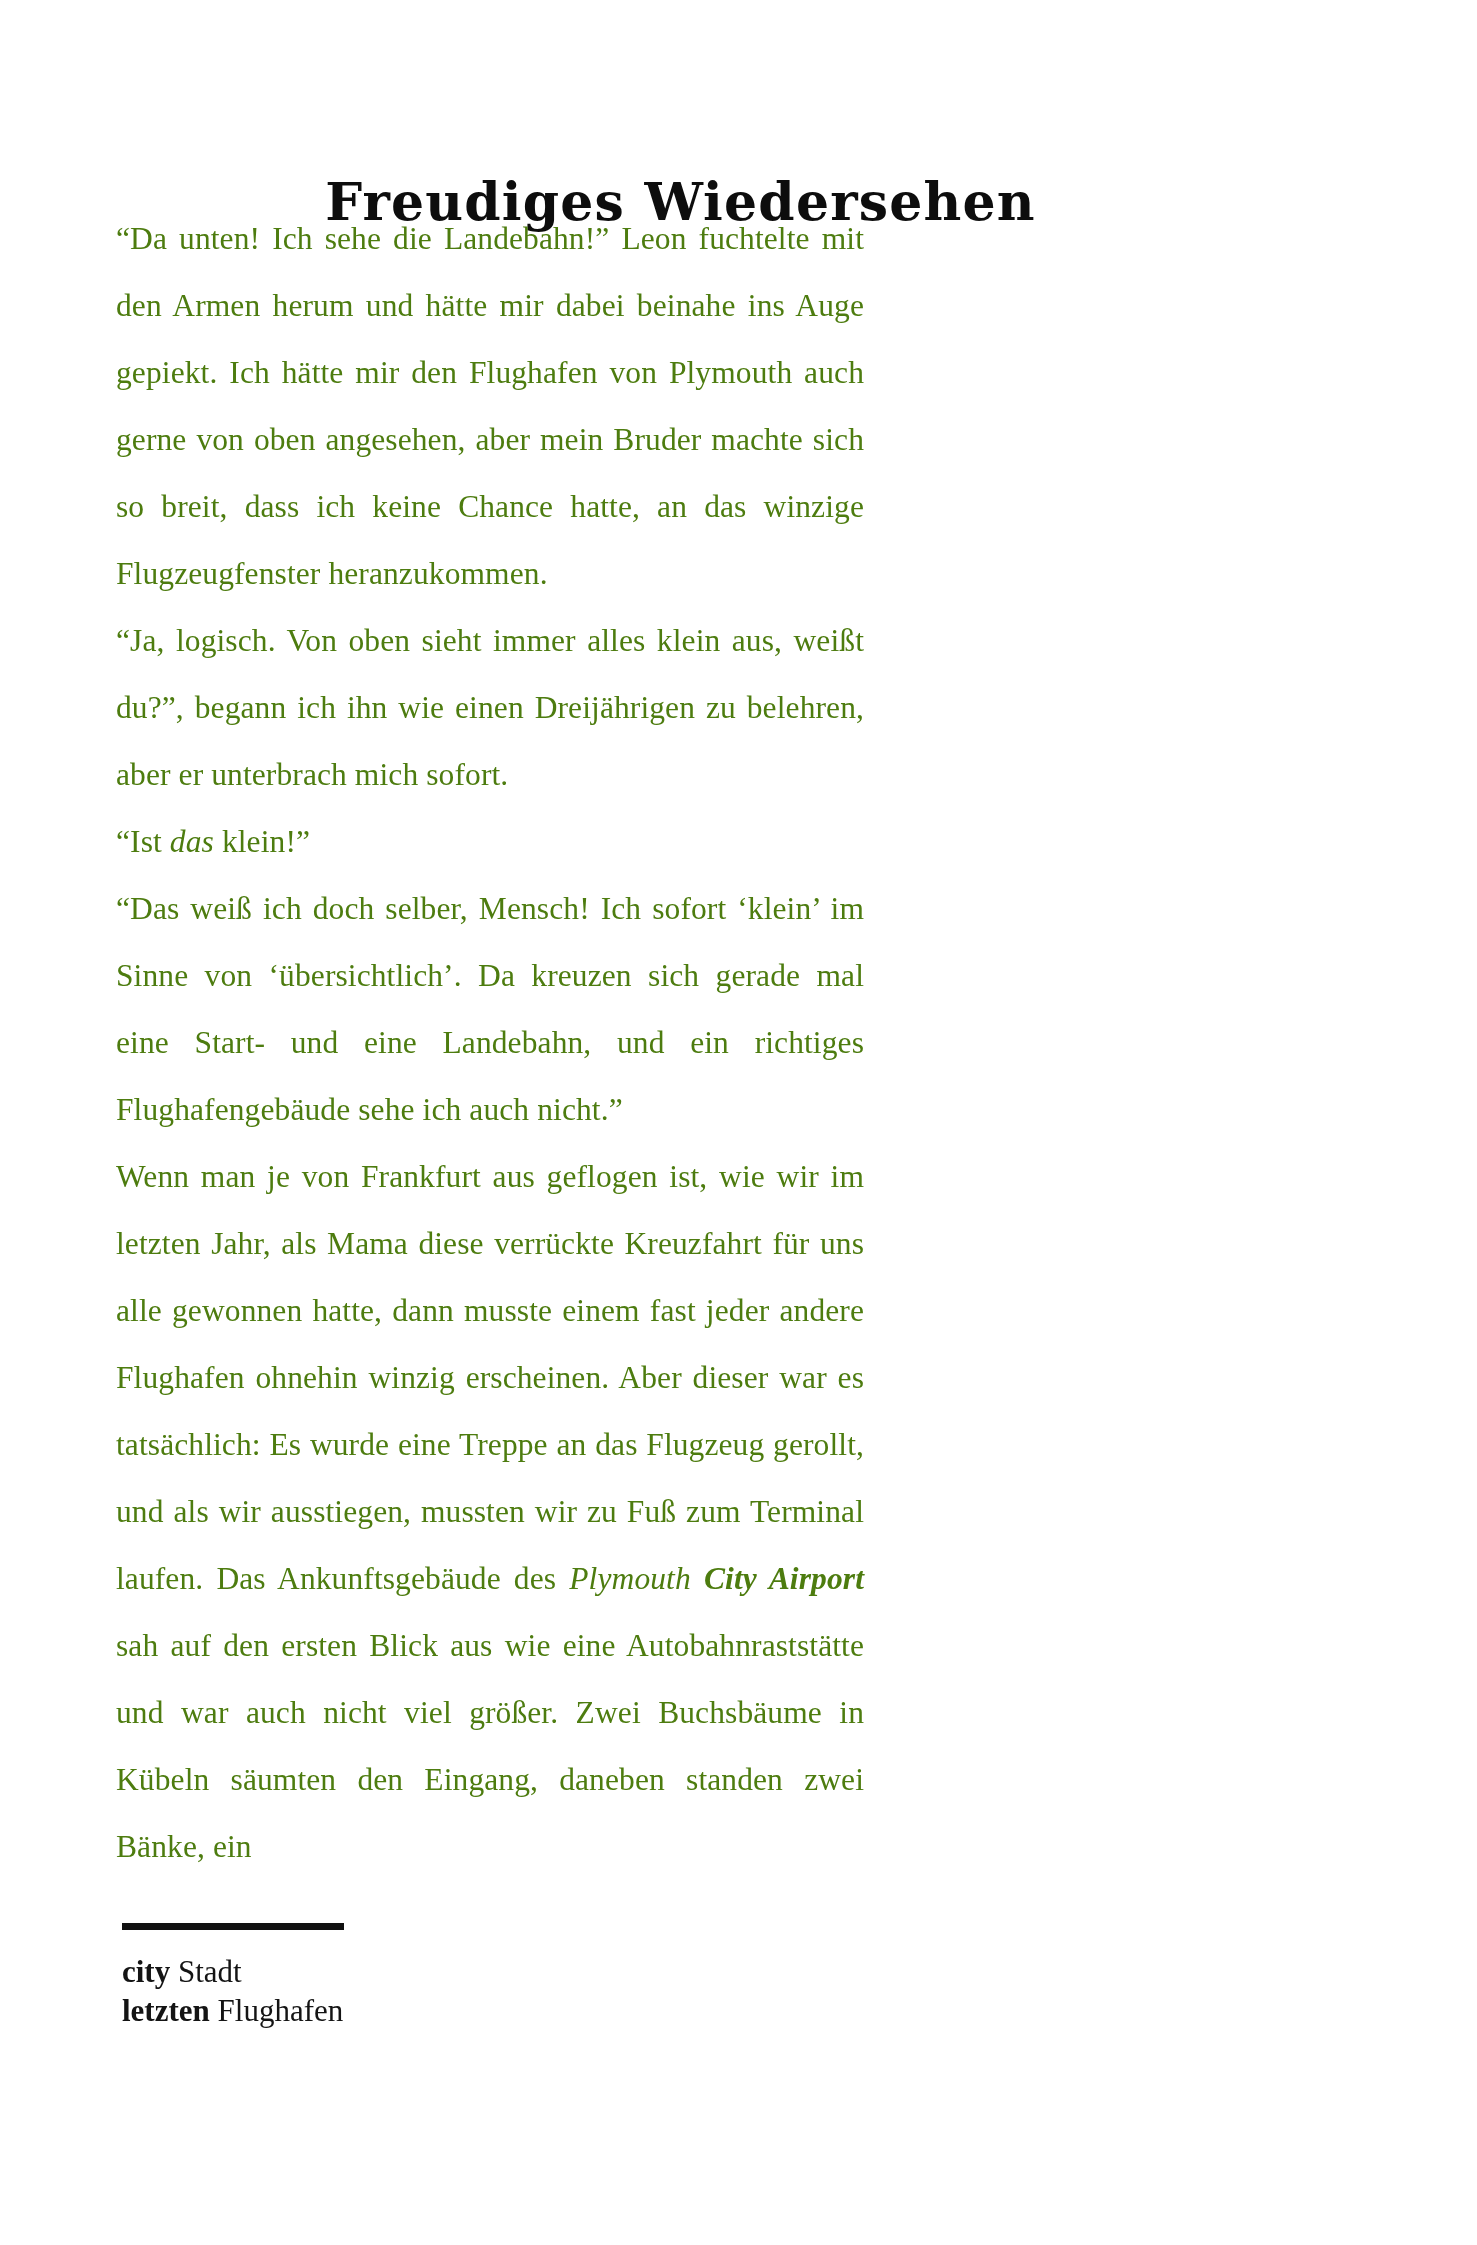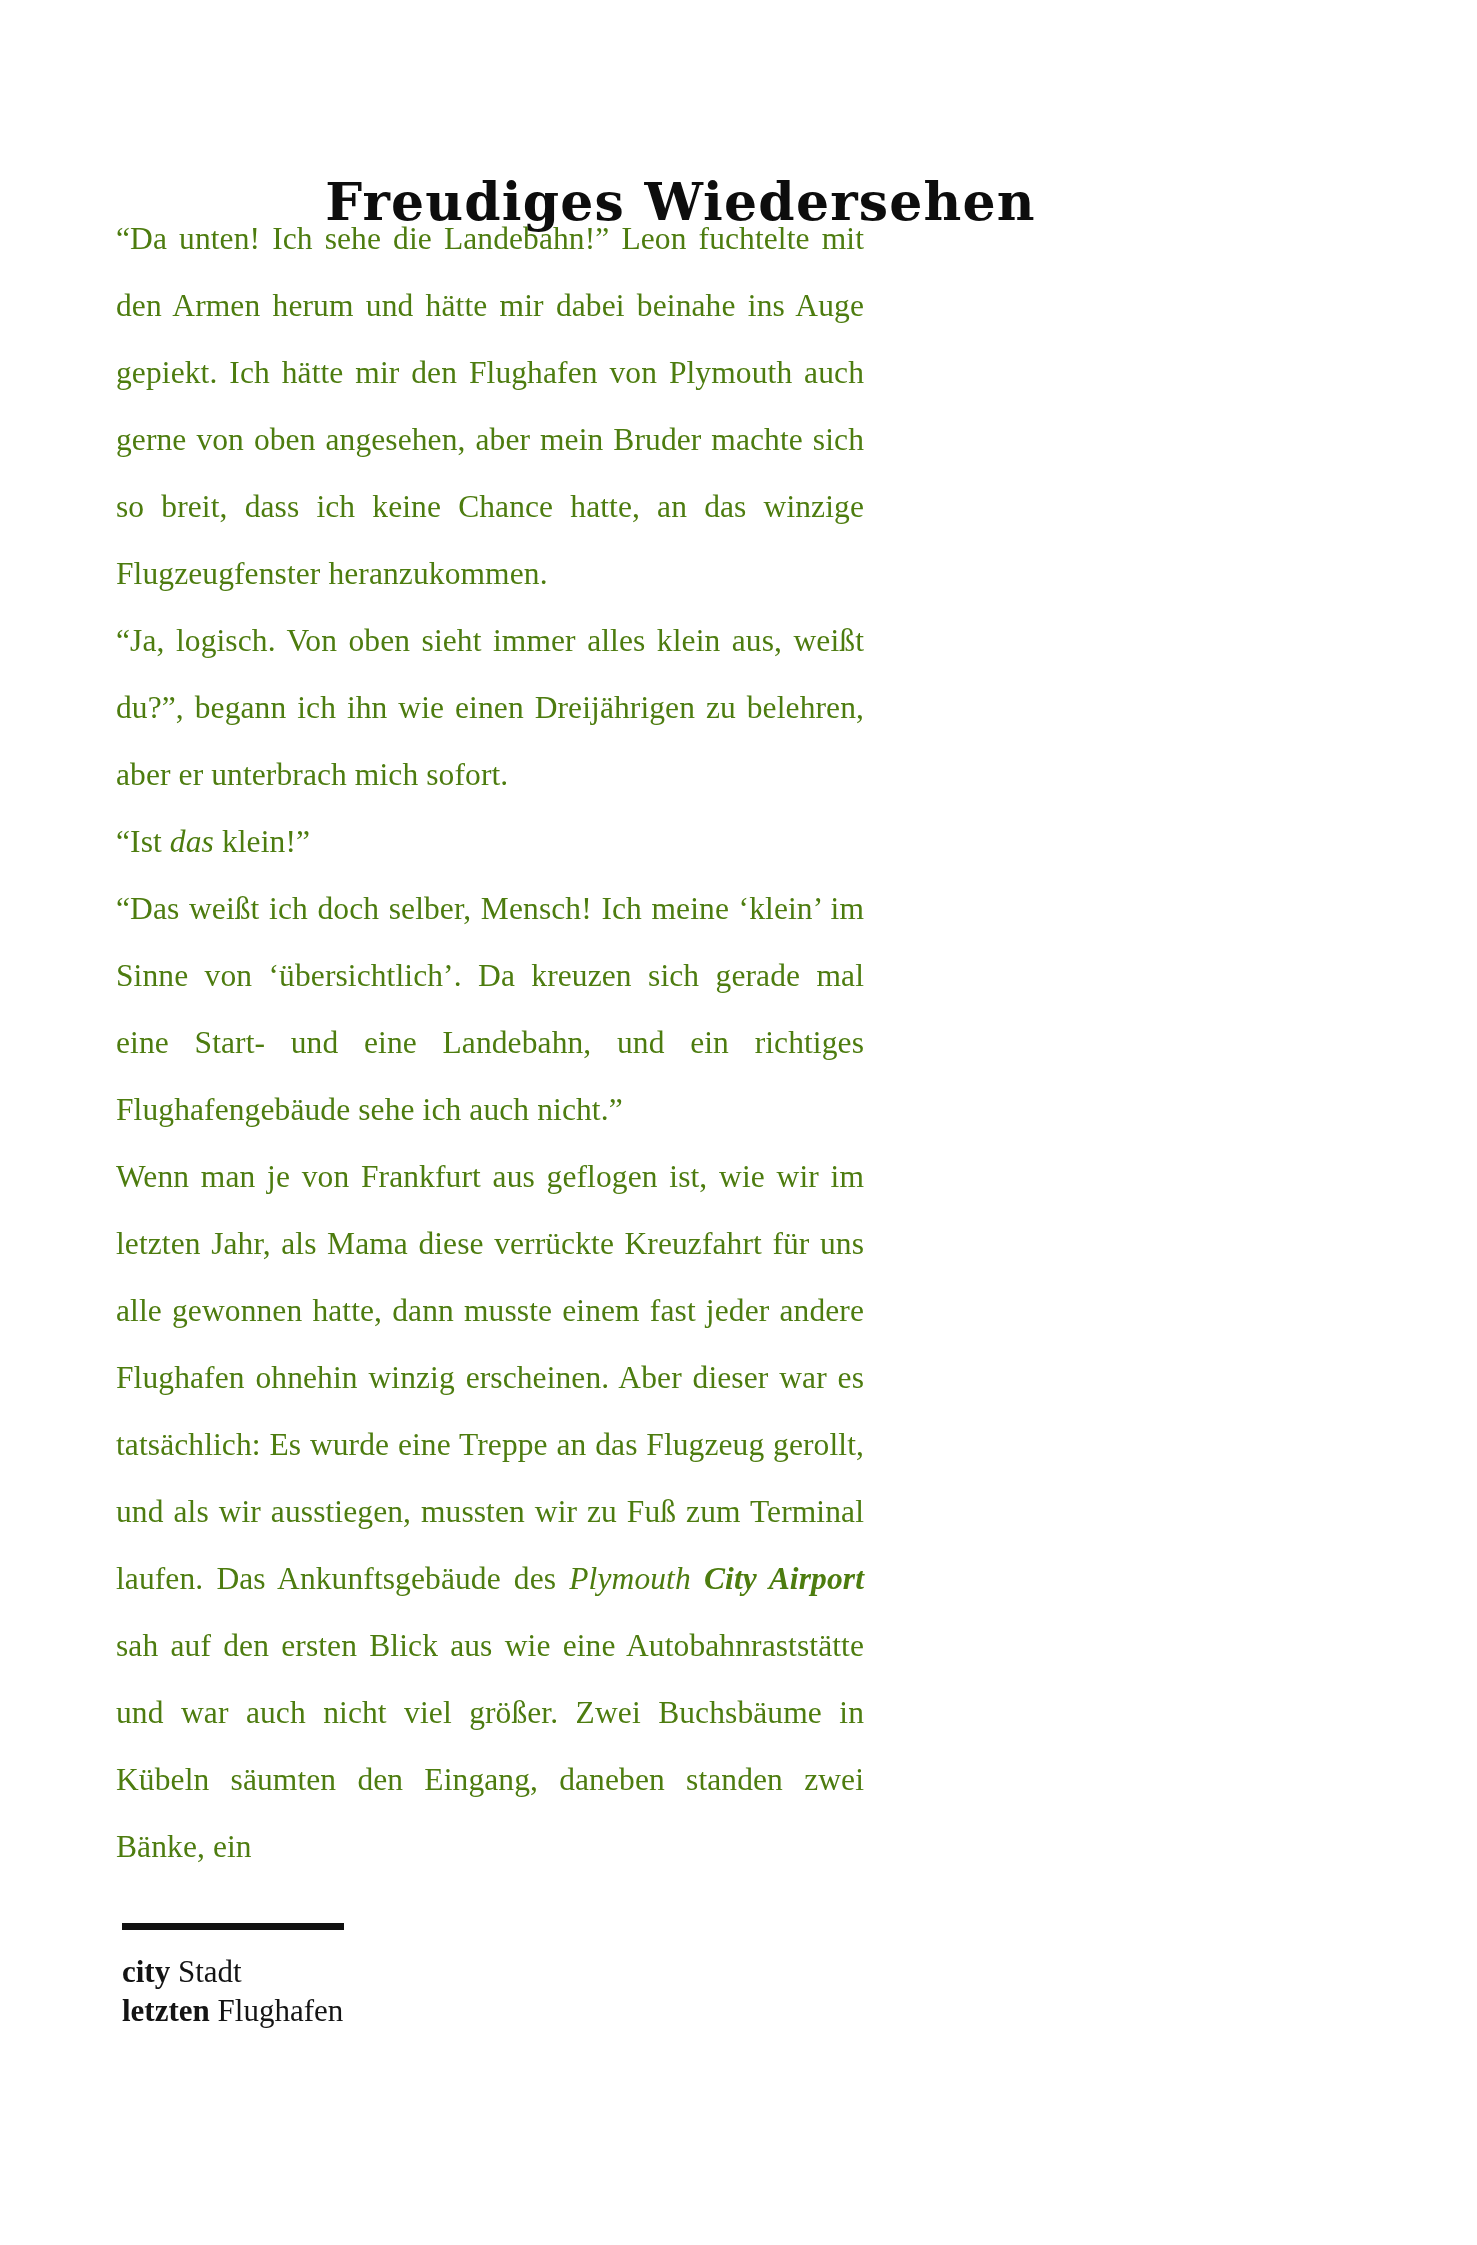--- a/index.html
+++ b/index.html
@@ -134,21 +134,21 @@
 
     <p class="just-left">
       <span>“Ja, logisch. Von oben sieht immer alles klein aus, weißt du?”, begann ich ihn wie einen Dreijährigen zu belehren, aber er unterbrach mich sofort.</span>
     </p>
 
     <p class="just-left">
       <span>“Ist </span><em>das</em><span> klein!”</span>
     </p>
 
     <p class="just-left">
-      <span>“Das weißt ich doch selber, Mensch! Ich meine ‘klein’ im Sinne von ‘übersichtlich’. Da kreuzen sich gerade mal eine Start- und eine Landebahn, und ein richtiges Flughafengebäude sehe ich auch nicht.”</span>
+      <span>“Das weiß ich doch selber, Mensch! Ich sofort ‘klein’ im Sinne von ‘übersichtlich’. Da kreuzen sich gerade mal eine Start- und eine Landebahn, und ein richtiges Flughafengebäude sehe ich auch nicht.”</span>
     </p>
 
     <p class="just-left">
       <span>Wenn man je von Frankfurt aus geflogen ist, wie wir im letzten Jahr, als Mama diese verrückte Kreuzfahrt für uns alle gewonnen hatte, dann musste einem fast jeder andere Flughafen ohnehin winzig erscheinen. Aber dieser war es tatsächlich: Es wurde eine Treppe an das Flugzeug gerollt, und als wir ausstiegen, mussten wir zu Fuß zum Terminal laufen. Das Ankunftsgebäude des </span><em>Plymouth</em><span> </span><span class="bi">City Airport</span><span> sah auf den ersten Blick aus wie eine Autobahnraststätte und war auch nicht viel größer. Zwei Buchsbäume in Kübeln säumten den Eingang, daneben standen zwei Bänke, ein</span>
     </p>
 
   </div>
 
   <div class="page-marker">
     <div class="dots"></div>

